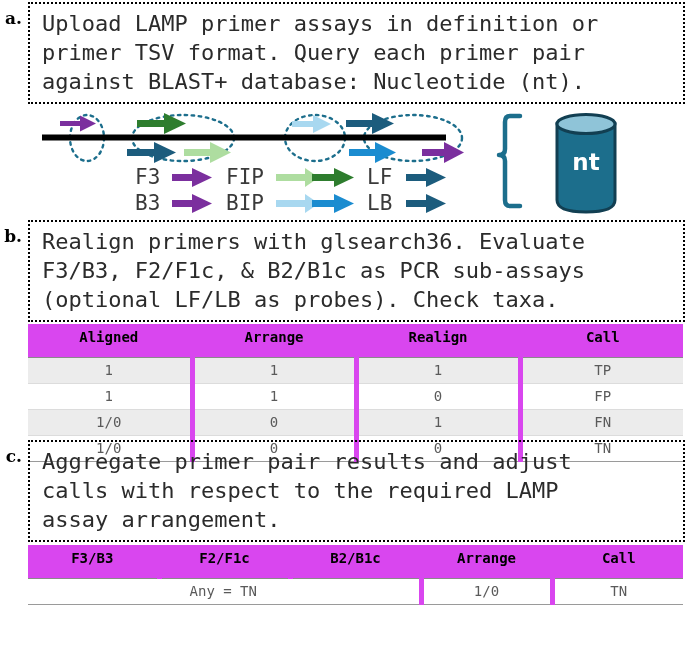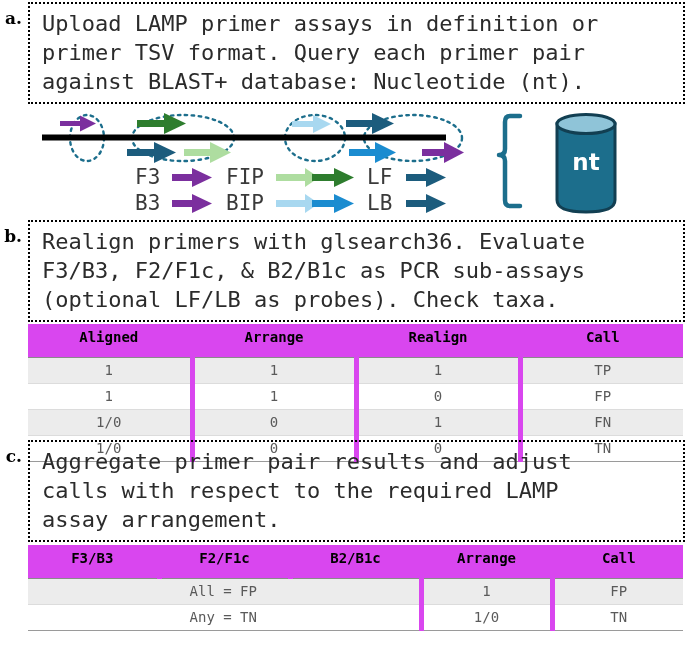--- a/index.html
+++ b/index.html
@@ -255,25 +255,20 @@
     <thead>
       <tr>
         <th>F3/B3</th>
         <th class="divider">F2/F1c</th>
         <th class="divider">B2/B1c</th>
         <th class="divider">Arrange</th>
         <th class="divider">Call</th>
       </tr>
     </thead>
     <tbody>
-      <tr class="alt">
-        <td colspan="3" class="rowline">All = FP</td>
-        <td class="divider rowline">1</td>
-        <td class="divider rowline">FP</td>
-      </tr>
       <tr class="lastrow">
         <td colspan="3" class="rowline">Any = TN</td>
         <td class="divider rowline">1/0</td>
         <td class="divider rowline">TN</td>
       </tr>
     </tbody>
   </table>
 
 </div>
 

